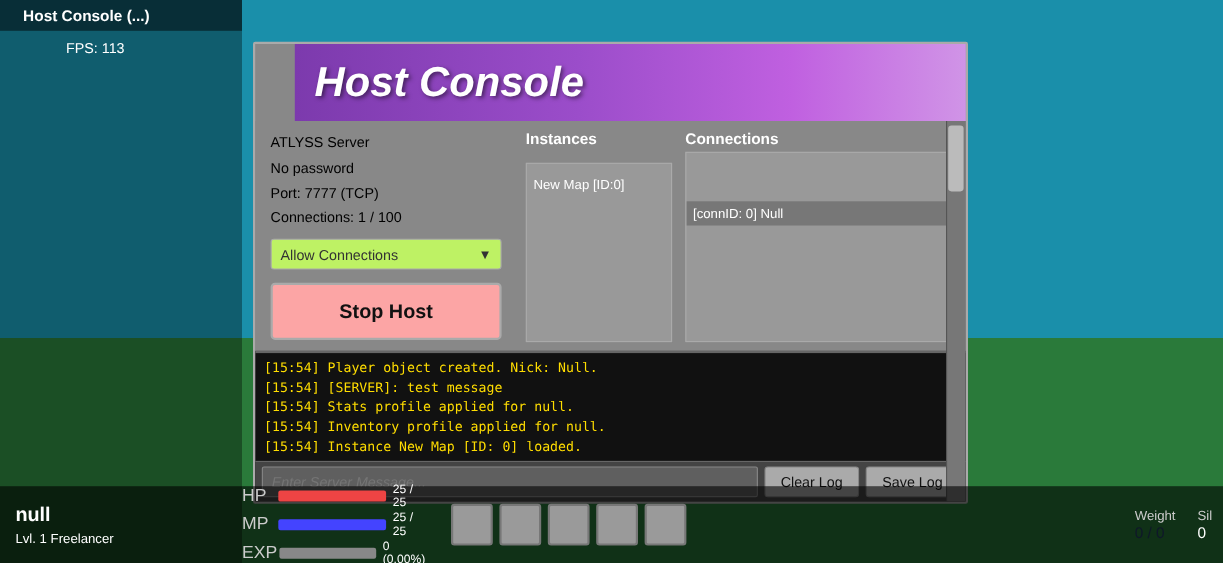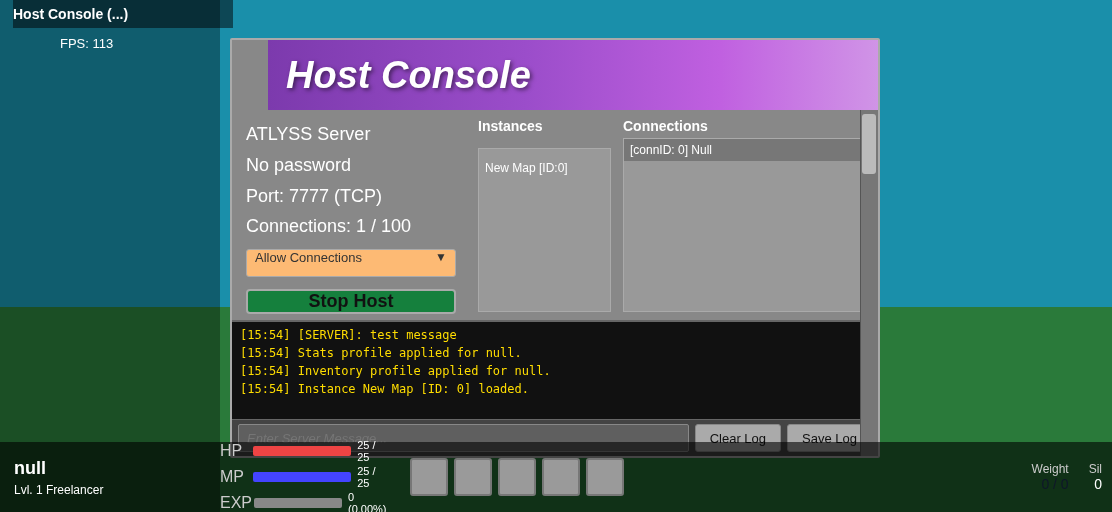--- a/index.html
+++ b/index.html
@@ -22,27 +22,27 @@
       position: absolute;
       top: 0; left: 0;
       width: 220px;
       height: 512px;
       background: rgba(0,0,0,0.35);
     }
 
     
     .title-bar {
       position: absolute;
-      top: 0; left: 13px;
+      top: 0; left: 0;
       width: 220px;
       height: 28px;
       background: rgba(0,0,0,0.5);
       display: flex;
       align-items: center;
-      padding-left: 0;
+      padding-left: 21px;
     }
     .title-bar-text {
       color: #fff;
       font-size: 14px;
       font-weight: bold;
     }
     .fps-label {
       position: absolute;
       top: 36px;
       left: 60px;
@@ -113,21 +113,21 @@
       display: flex;
       align-items: center;
       gap: 20px;
       padding-right: 10px;
     }
     .weight-stat, .sil-stat {
       color: #fff;
       font-size: 14px;
       display: flex;
       flex-direction: column;
-      align-items: flex-end;
+      align-items: flex-start;
     }
     .stat-group-label {
       font-size: 12px;
       color: #ccc;
     }
     .hotbar-buttons {
       display: flex;
       gap: 6px;
     }
     .hotbar-btn {
@@ -186,52 +186,53 @@
 
     
     .server-info {
       width: 240px;
       padding: 10px 14px;
       display: flex;
       flex-direction: column;
       gap: 2px;
     }
     .server-info-text {
-      color: #ffffff;
-      font-size: 18px;
+      color: #000000;
+      font-size: 13px;
       line-height: 1.6;
     }
     .dropdown-row {
       margin-top: 6px;
     }
     .dropdown {
       width: 210px;
       height: 28px;
-      background: #fdba74;
+      background: #bef264;
       border: 1px solid #aaa;
       border-radius: 3px;
       font-size: 13px;
       padding: 0 8px;
       display: flex;
+      align-items: center;
       justify-content: space-between;
       cursor: pointer;
     }
     .dropdown-text {
       color: #333;
       font-size: 13px;
     }
     .dropdown-arrow {
       color: #333;
       font-size: 12px;
     }
     .stop-host-btn {
       margin-top: 10px;
       width: 210px;
       height: 52px;
-      background: #15803d;
+      background: #fca5a5;
       border: 2px solid #aaa;
       border-radius: 4px;
       font-size: 18px;
       font-weight: bold;
       color: #111;
       cursor: pointer;
       display: flex;
       align-items: center;
       justify-content: center;
     }
@@ -275,20 +276,21 @@
       background: #999;
       border: 1px solid #aaa;
       overflow-y: auto;
     }
     .connection-item {
       padding: 4px 6px;
       font-size: 12px;
       color: #fff;
       cursor: pointer;
       background: #777;
+      margin-top: 44px;
     }
 
     
     .log-section {
       flex: 1;
       display: flex;
       flex-direction: column;
       background: #111;
       border-top: 2px solid #666;
     }
@@ -403,20 +405,21 @@
         <div class="col-header">Connections</div>
         <div class="connections-list">
           <div class="connection-item">[connID: 0] Null</div>
         </div>
       </div>
 
     </div>
 
     <div class="log-section">
       <div class="log-content" id="log-content">
+          <div class="log-line">[15:54] Player object created. Nick: Null.</div>
           <div class="log-line">[15:54] [SERVER]: test message</div>
           <div class="log-line">[15:54] Stats profile applied for null.</div>
           <div class="log-line">[15:54] Inventory profile applied for null.</div>
           <div class="log-line">[15:54] Instance New Map [ID: 0] loaded.</div>
         </div>
 
       <div class="message-bar">
         <input class="message-input" type="text" placeholder="Enter Server Message..." style="">
         <button class="msg-btn">Clear Log</button>
         <button class="msg-btn">Save Log</button>

